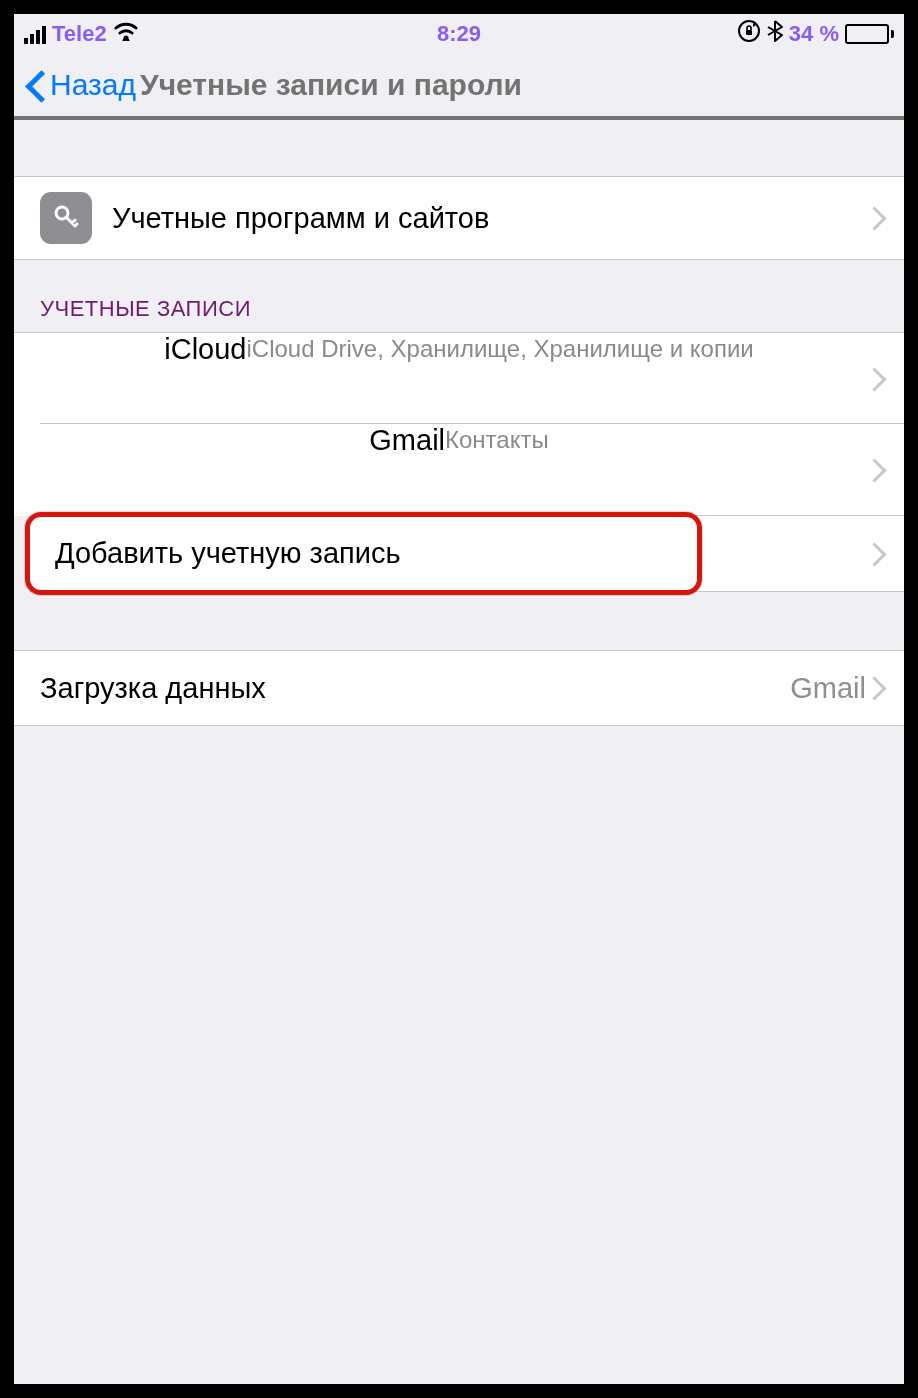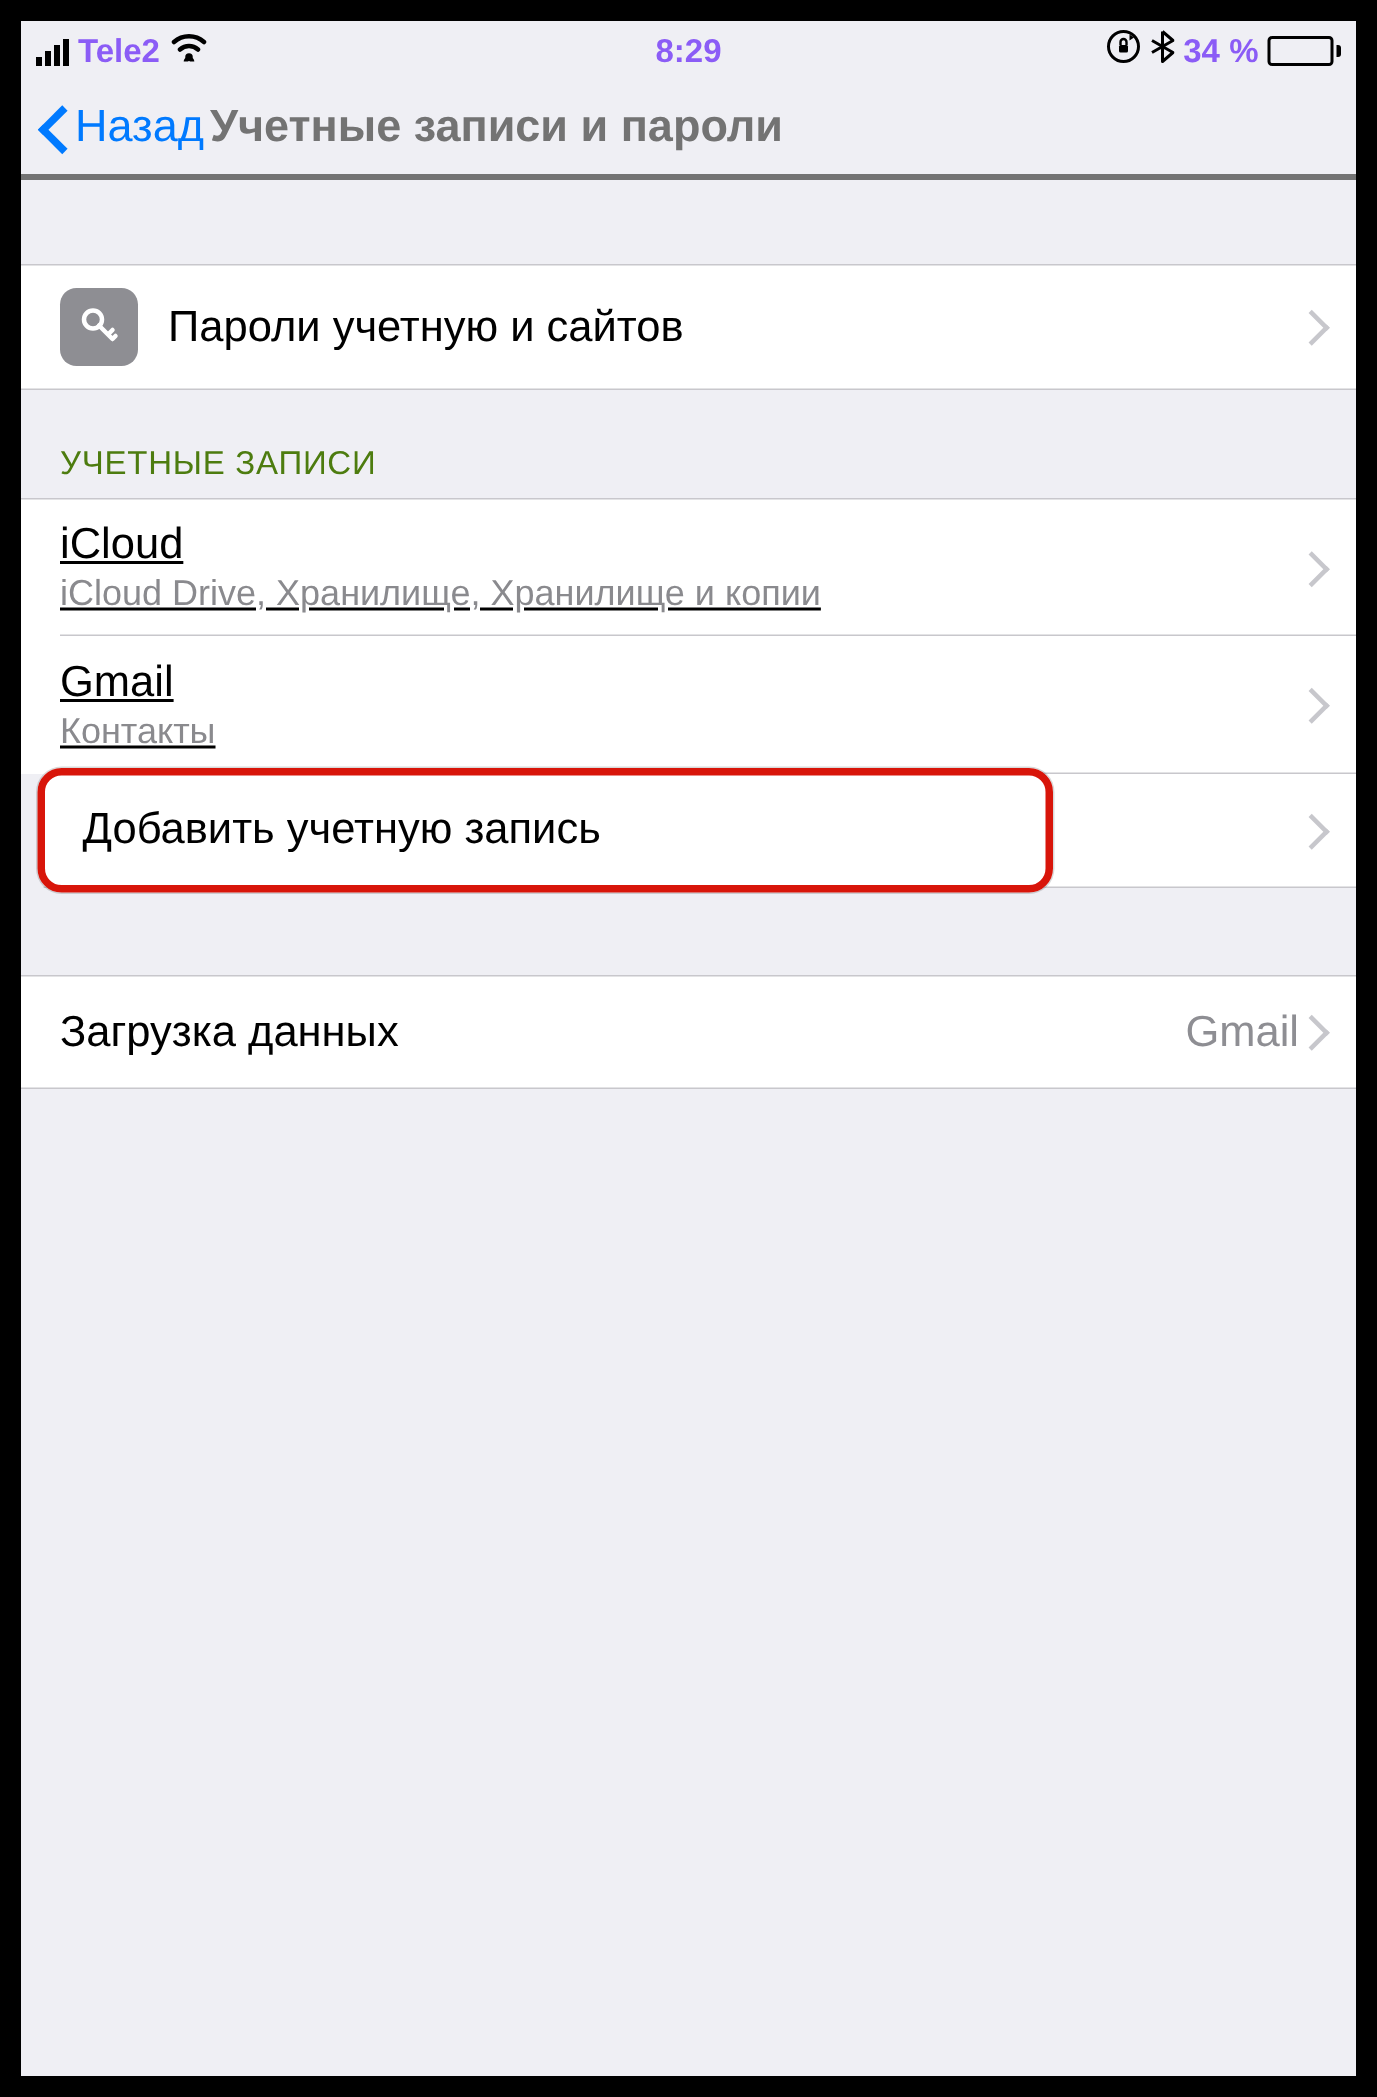--- a/index.html
+++ b/index.html
@@ -128,21 +128,21 @@
       margin-left: 4px;
     }
 
     
     .group-spacer {
       height: 56px;
     }
     .section-header {
       padding: 36px 26px 10px 26px;
       font-size: 22px;
-      color: #4d7c0f;
+      color: #701a75;
       letter-spacing: 0.5px;
     }
     .cell {
       background: #fff;
       display: flex;
       align-items: center;
       padding: 0 26px;
       position: relative;
       border-top: 1px solid #c8c7cc;
     }
@@ -154,24 +154,23 @@
       position:absolute;
       left:26px;right:0;bottom:0;
       height:1px;
       background:#c8c7cc;
     }
     .cell-single {
       height: 76px;
     }
     .cell-double {
       height: 92px;
-      flex-direction: column;
+      flex-direction: row;
       align-items: flex-start;
       justify-content: center;
-      text-decoration: underline;
     }
     .cell-title {
       font-size: 29px;
       color: #000;
     }
     .cell-sub {
       font-size: 24px;
       color: #8a8a8e;
       margin-top: 2px;
     }
@@ -273,21 +272,21 @@
     </div>
 
     <div class="group-spacer"></div>
     <div class="cell cell-single last" style="height:84px;">
       <div class="key-icon">
         <svg width="30" height="30" viewBox="0 0 30 30">
           <circle cx="11" cy="10" r="6" fill="none" stroke="#fff" stroke-width="3"></circle>
           <path d="M15 14 L24 23 M21 20 l3 -3 M24 23 l2 -2" stroke="#fff" stroke-width="3" stroke-linecap="round" fill="none"></path>
         </svg>
       </div>
-      <span class="cell-title">Пароли учетную и сайтов</span>
+      <span class="cell-title">Учетные программ и сайтов</span>
       <span class="chevron"></span>
     </div>
 
     <div class="section-header">УЧЕТНЫЕ ЗАПИСИ</div>
 
     <div class="cell cell-double cell-inner-divider">
       <span class="cell-title">iCloud</span>
       <span class="cell-sub">iCloud Drive, Хранилище, Хранилище и копии</span>
       <span class="chevron"></span>
     </div>

